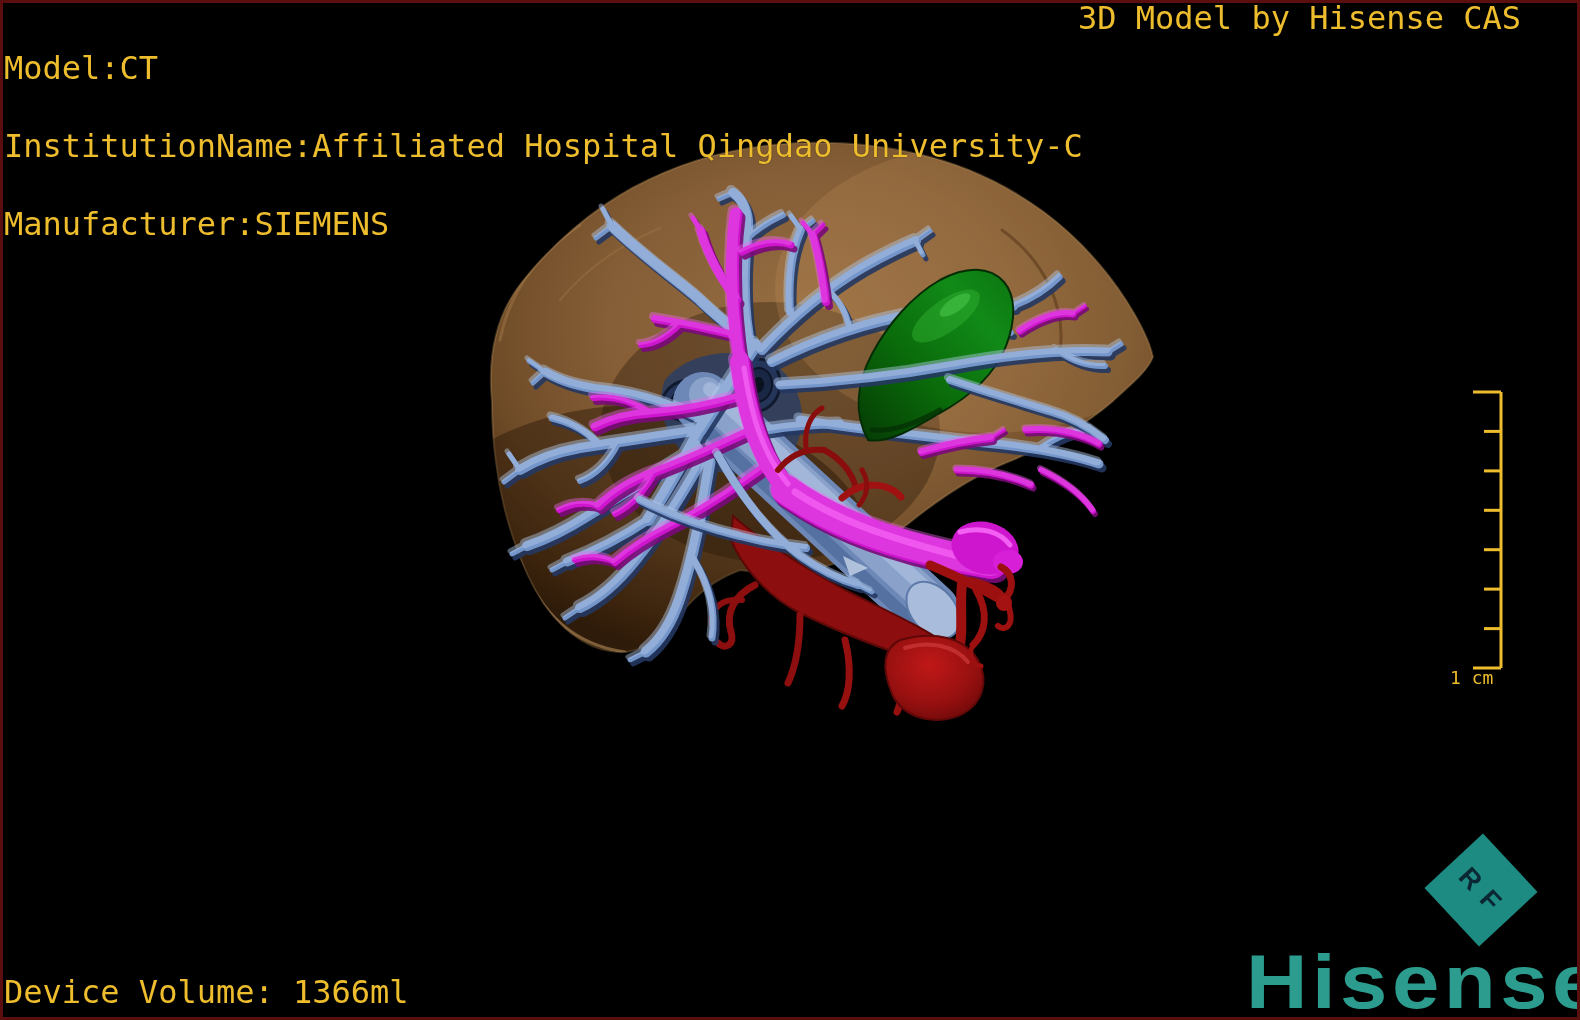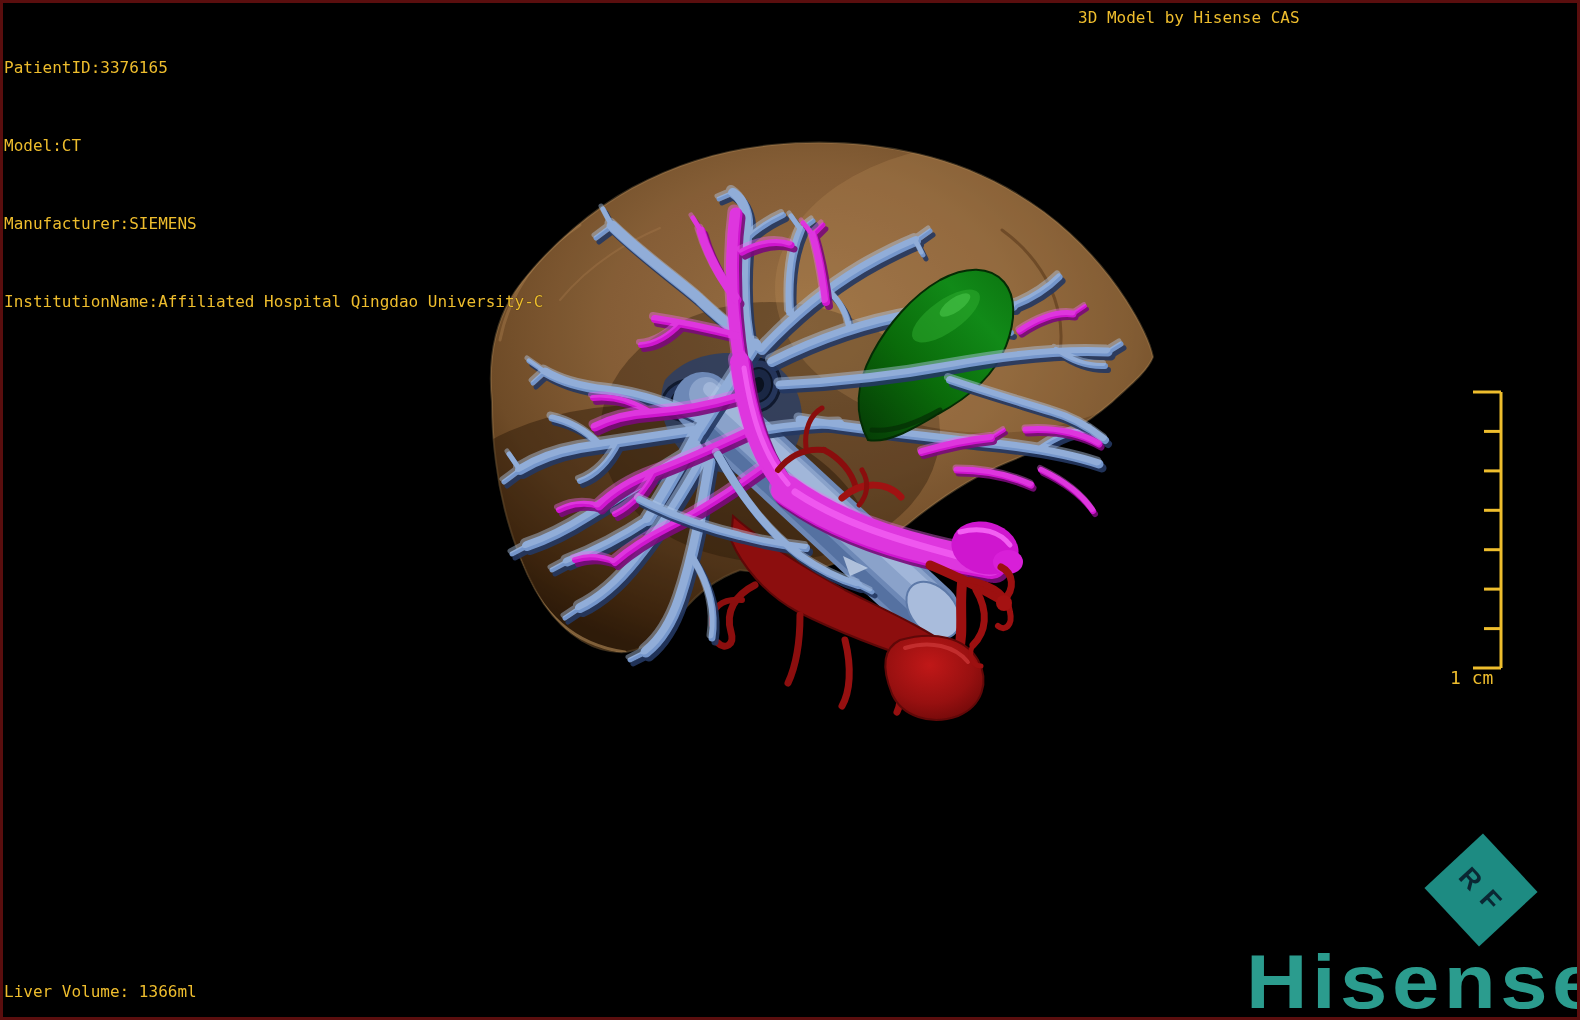--- a/index.html
+++ b/index.html
@@ -1,19 +1,19 @@
 <!DOCTYPE html>
 <html><head>
 <meta charset="utf-8">
 <style>
   html,body{margin:0;padding:0;background:#000;}
   .stage{position:relative;width:1580px;height:1020px;background:#000;overflow:hidden;
          font-family:"DejaVu Sans Mono",monospace;}
   .frame{position:absolute;inset:0;border:3px solid #5a0e0e;pointer-events:none;z-index:60;}
-  .ann{position:absolute;color:#eebd2d;font-size:16px;line-height:26px;white-space:pre;z-index:40;
+  .ann{position:absolute;color:#eebd2d;font-size:32px;line-height:26px;white-space:pre;z-index:40;
        text-shadow:0 0 1px rgba(0,0,0,.8);}
   .patient-block{left:4px;top:3px;}
   .watermark{left:1078px;top:5px;}
   .volume{left:4px;top:979px;}
   .scale-label{left:1450px;top:665px;font-size:18px;}
   .model-svg{position:absolute;left:0;top:0;z-index:10;}
   .scalebar-svg{position:absolute;left:1440px;top:386px;z-index:40;}
   .badge{position:absolute;left:1441px;top:850px;width:80px;height:80px;background:#1d8b82;
          transform:rotate(47deg);display:flex;align-items:center;justify-content:center;z-index:45;}
   .badge span{font-family:"Liberation Sans",sans-serif;font-weight:bold;font-size:27px;
@@ -246,29 +246,28 @@
       <path d="M930,565 C960,578 985,590 1003,601" class="sh" stroke="#9c1010" stroke-width="9"></path>
       <path d="M1003,601 C1016,589 1013,573 1001,567" class="sh" stroke="#9c1010" stroke-width="7"></path>
       <path d="M976,590 C989,612 986,632 973,645" class="sh" stroke="#9c1010" stroke-width="7"></path>
       <path d="M973,645 C967,657 973,666 981,666" class="sh" stroke="#9c1010" stroke-width="5"></path>
       <path d="M970,580 C995,585 1008,595 1010,612 C1013,625 1005,632 998,626" class="sh" stroke="#9c1010" stroke-width="6"></path>
       <circle cx="1004" cy="603" r="8" fill="#a41212"></circle>
     </g>
   </svg>
 
   <div class="ann patient-block">
-    <div>PatientID:3376165</div>
     <div>Model:CT</div>
+    <div>InstitutionName:Affiliated Hospital Qingdao University-C</div>
     <div>Manufacturer:SIEMENS</div>
-    <div>InstitutionName:Affiliated Hospital Qingdao University-C</div>
   </div>
 
   <div class="ann watermark">3D Model by Hisense CAS</div>
 
-  <div class="ann volume">Liver Volume: 1366ml</div>
+  <div class="ann volume">Device Volume: 1366ml</div>
 
   <svg class="scalebar-svg" width="90" height="300" viewBox="0 0 90 300">
     <line x1="61" y1="6" x2="61" y2="282" stroke="#eebd2d" stroke-width="3"></line>
     <line x1="61" y1="6" x2="33" y2="6" stroke="#eebd2d" stroke-width="3"></line>
     <line x1="61" y1="45.4" x2="44" y2="45.4" stroke="#eebd2d" stroke-width="3"></line>
     <line x1="61" y1="84.9" x2="44" y2="84.9" stroke="#eebd2d" stroke-width="3"></line>
     <line x1="61" y1="124.3" x2="44" y2="124.3" stroke="#eebd2d" stroke-width="3"></line>
     <line x1="61" y1="163.7" x2="44" y2="163.7" stroke="#eebd2d" stroke-width="3"></line>
     <line x1="61" y1="203.1" x2="44" y2="203.1" stroke="#eebd2d" stroke-width="3"></line>
     <line x1="61" y1="242.6" x2="44" y2="242.6" stroke="#eebd2d" stroke-width="3"></line>

